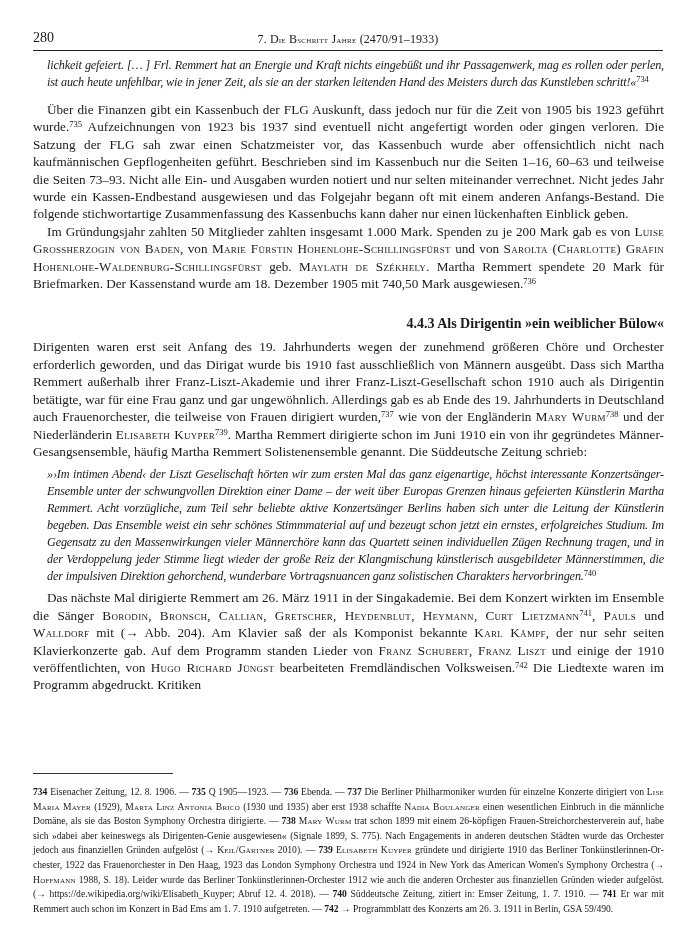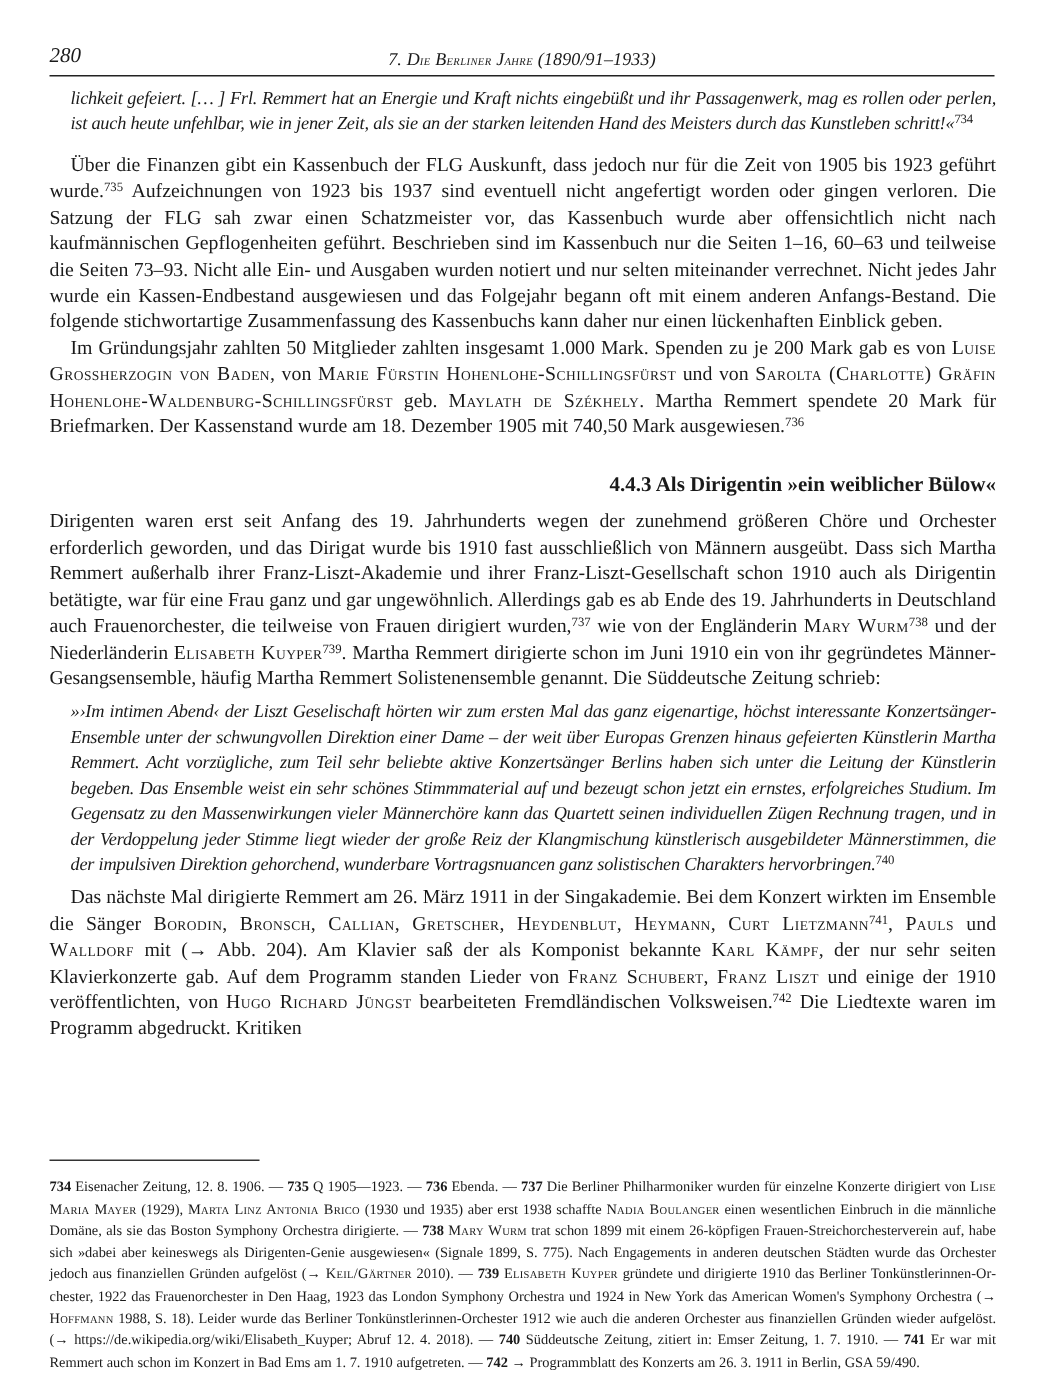--- a/index.html
+++ b/index.html
@@ -4,21 +4,20 @@
   <style>
     html, body { margin: 0; padding: 0; background: #ffffff; }
     body {
       width: 697px; height: 930px; overflow: hidden; position: relative;
       font-family: "Liberation Serif", "DejaVu Serif", serif; color: #1a1a1a;
     }
     .page { position: absolute; left: 0; top: 0; width: 697px; height: 930px; }
     .running-head {
       position: absolute; left: 33px; top: 30px; width: 630px; height: 20px;
       border-bottom: 1px solid #222;
-      font-style: italic;
     }
     .page-number { position: absolute; left: 0; top: 0; font-size: 14px; }
     .head-title { position: absolute; left: 0; right: 0; top: 2px; text-align: center; font-size: 12px; letter-spacing: 0.1px; }
     .head-title .sc { font-size: 9.5px; }
     .body { position: absolute; left: 33px; top: 57px; width: 631px; }
     .para {
       font-size: 13.2px; line-height: 17.4px; text-align: justify; margin: 0;
       text-indent: 14px; hyphens: manual;
     }
     .para.noindent { text-indent: 0; }
@@ -44,21 +43,21 @@
     }
     .footnotes .sc { letter-spacing: 0.2px; }
     .gap-small { height: 10px; }
   </style>
 </head>
 <body>
 
 <div class="page">
   <div class="running-head">
     <span class="page-number">280</span>
-    <div class="head-title"><span>7. D</span><span class="sc">ie</span><span> B</span><span class="sc">erliner</span><span> J</span><span class="sc">ahre</span><span> (1890/91–1933)</span></div>
+    <div class="head-title"><span>7. D</span><span class="sc">ie</span><span> B</span><span class="sc">schritt</span><span> J</span><span class="sc">ahre</span><span> (2470/91–1933)</span></div>
   </div>
 
   <div class="body">
     <p class="quote"><span>lichkeit gefeiert. [… ] Frl. Remmert hat an Energie und Kraft nichts eingebüßt und ihr Passagenwerk, mag es rollen oder perlen, ist auch heute unfehlbar, wie in jener Zeit, als sie an der starken leitenden Hand des Meisters durch das Kunstleben schritt!«</span><sup>734</sup></p>
     <div class="gap-small"></div>
     <p class="para"><span>Über die Finanzen gibt ein Kassenbuch der FLG Auskunft, dass jedoch nur für die Zeit von 1905 bis 1923 geführt wurde.</span><sup>735</sup><span> Aufzeichnungen von 1923 bis 1937 sind eventuell nicht angefertigt wor­den oder gingen verloren. Die Satzung der FLG sah zwar einen Schatzmeister vor, das Kassenbuch wurde aber offensichtlich nicht nach kaufmännischen Gepflogenheiten geführt. Beschrieben sind im Kassenbuch nur die Seiten 1–16, 60–63 und teilweise die Seiten 73–93. Nicht alle Ein- und Ausgaben wurden notiert und nur selten miteinander verrechnet. Nicht jedes Jahr wurde ein Kassen-End­bestand ausgewiesen und das Folgejahr begann oft mit einem anderen Anfangs-Bestand. Die folgende stichwortartige Zusammenfassung des Kassenbuchs kann daher nur einen lückenhaften Einblick ge­ben.</span></p>
     <p class="para"><span>Im Gründungsjahr zahlten 50 Mitglieder zahlten insgesamt 1.000 Mark. Spenden zu je 200 Mark gab es von </span><span class="sc">Luise Grossherzogin von Baden</span><span>, von </span><span class="sc">Marie Fürstin Hohenlohe-Schillingsfürst</span><span> und von </span><span class="sc">Sarolta (Charlotte) Gräfin Hohenlohe-Waldenburg-Schillingsfürst</span><span> geb. </span><span class="sc">Maylath de Székhely</span><span>. Martha Remmert spendete 20 Mark für Briefmarken. Der Kassenstand wurde am 18. De­zember 1905 mit 740,50 Mark ausgewiesen.</span><sup>736</sup></p>
     <h3 class="heading"><span>4.4.3 Als Dirigentin »ein weiblicher Bülow«</span></h3>
     <p class="para noindent"><span>Dirigenten waren erst seit Anfang des 19. Jahrhunderts wegen der zunehmend größeren Chöre und Orchester erforderlich geworden, und das Dirigat wurde bis 1910 fast ausschließlich von Männern ausgeübt. Dass sich Martha Remmert außerhalb ihrer </span><span class="i">Franz-Liszt-Akademie</span><span> und ihrer </span><span class="i">Franz-Liszt-Gesellschaft</span><span> schon 1910 auch als Dirigentin betätigte, war für eine Frau ganz und gar ungewöhnlich. Allerdings gab es ab Ende des 19. Jahrhunderts in Deutschland auch Frauenorchester, die teilweise von Frauen dirigiert wurden,</span><sup>737</sup><span> wie von der Engländerin </span><span class="sc">Mary Wurm</span><sup>738</sup><span> und der Niederländerin </span><span class="sc">Elisabeth Kuyper</span><sup>739</sup><span>. Martha Remmert dirigierte schon im Juni 1910 ein von ihr gegründetes Männer-Gesangsensemble, häufig Martha Remmert Solistenensemble genannt. Die </span><span class="i">Süddeutsche Zei­tung</span><span> schrieb:</span></p>
     <div class="gap-small" style="height:6px"></div>

